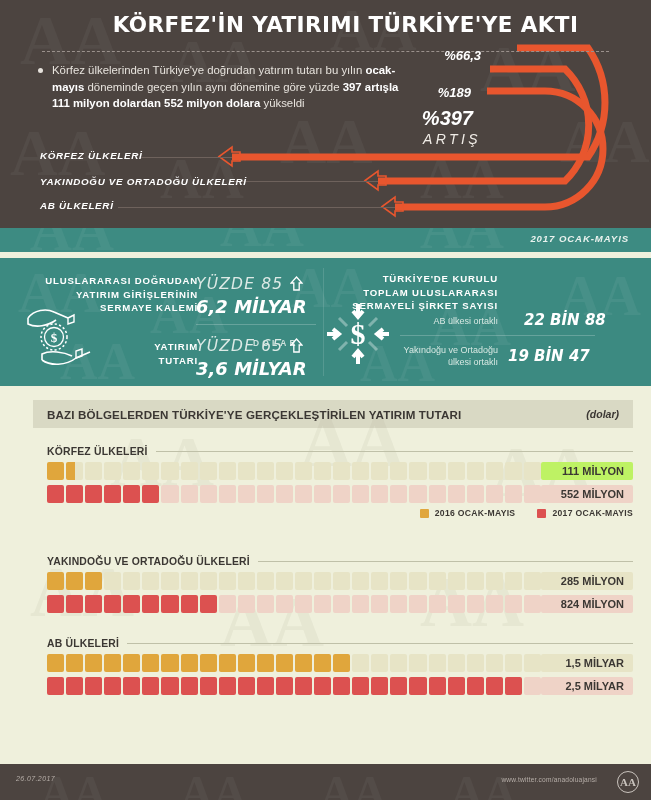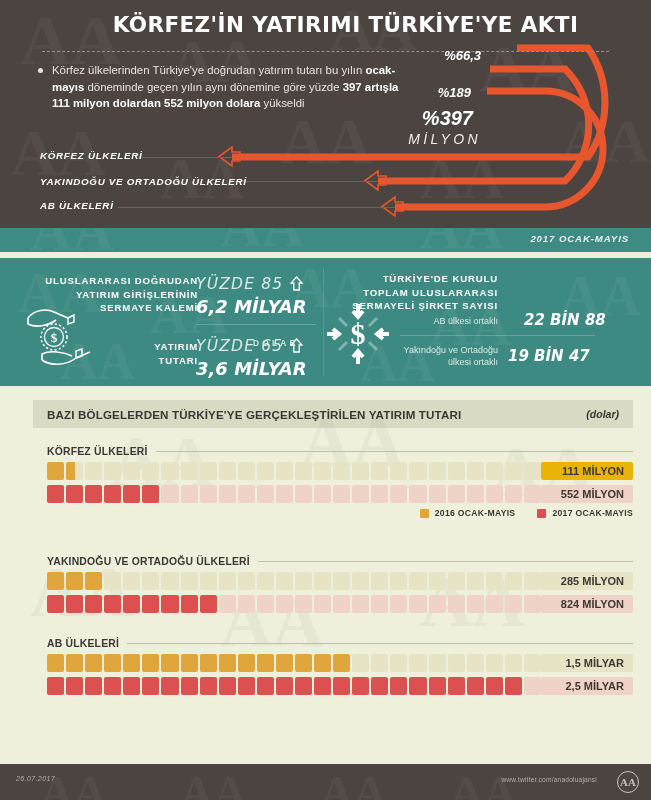--- a/index.html
+++ b/index.html
@@ -220,21 +220,21 @@
       <path d="M 395,202 L 395,197 L 382,206.5 L 395,216 L 395,211 L 403,211 L 403,202 Z" fill="none" stroke="#E8562E" stroke-width="1.6"></path>
     </svg>
 
     <div class="leader" style="left:140px; top:157px; width:92px;"></div>
     <div class="leader" style="left:232px; top:181px; width:146px;"></div>
     <div class="leader" style="left:118px; top:207px; width:277px;"></div>
 
     <div class="pct-block pct1">%66,3</div>
     <div class="pct-block pct2">%189</div>
     <div class="pct-block pct3">%397</div>
-    <div class="pct-block artis">MİLYON</div>
+    <div class="pct-block artis">ARTIŞ</div>
 
     <div class="reg-label rl1">KÖRFEZ ÜLKELERİ</div>
     <div class="reg-label rl2">YAKINDOĞU VE ORTADOĞU ÜLKELERİ</div>
     <div class="reg-label rl3">AB ÜLKELERİ</div>
   </div>
 
   <div class="teal-top">
     <div class="wm" style="left:30px; top:-26px; font-size:58px; color:rgba(255,255,255,0.055);">AA</div>
     <div class="wm" style="left:220px; top:-30px; font-size:58px; color:rgba(255,255,255,0.055);">AA</div>
     <div class="wm" style="left:420px; top:-28px; font-size:58px; color:rgba(255,255,255,0.055);">AA</div>
@@ -355,21 +355,21 @@
               <div class="seg" style="background: rgb(231, 228, 198);"></div>
               <div class="seg" style="background: rgb(231, 228, 198);"></div>
               <div class="seg" style="background: rgb(231, 228, 198);"></div>
               <div class="seg" style="background: rgb(231, 228, 198);"></div>
               <div class="seg" style="background: rgb(231, 228, 198);"></div>
               <div class="seg" style="background: rgb(231, 228, 198);"></div>
               <div class="seg" style="background: rgb(231, 228, 198);"></div>
               <div class="seg" style="background: rgb(231, 228, 198);"></div>
               <div class="seg" style="background: rgb(231, 228, 198);"></div>
             </div>
-            <div class="val-cell" style="background: #eab308; border-radius: 2px;">111 MİLYON</div>
+            <div class="val-cell" style="background: #bef264; border-radius: 2px;">111 MİLYON</div>
           </div>
           <div class="bar-row">
             <div class="track">
               <div class="seg" style="background: rgb(220, 81, 80);"></div>
               <div class="seg" style="background: rgb(220, 81, 80);"></div>
               <div class="seg" style="background: rgb(220, 81, 80);"></div>
               <div class="seg" style="background: rgb(220, 81, 80);"></div>
               <div class="seg" style="background: rgb(220, 81, 80);"></div>
               <div class="seg" style="background: rgb(220, 81, 80);"></div>
               <div class="seg" style="background: rgb(239, 211, 199);"></div>

